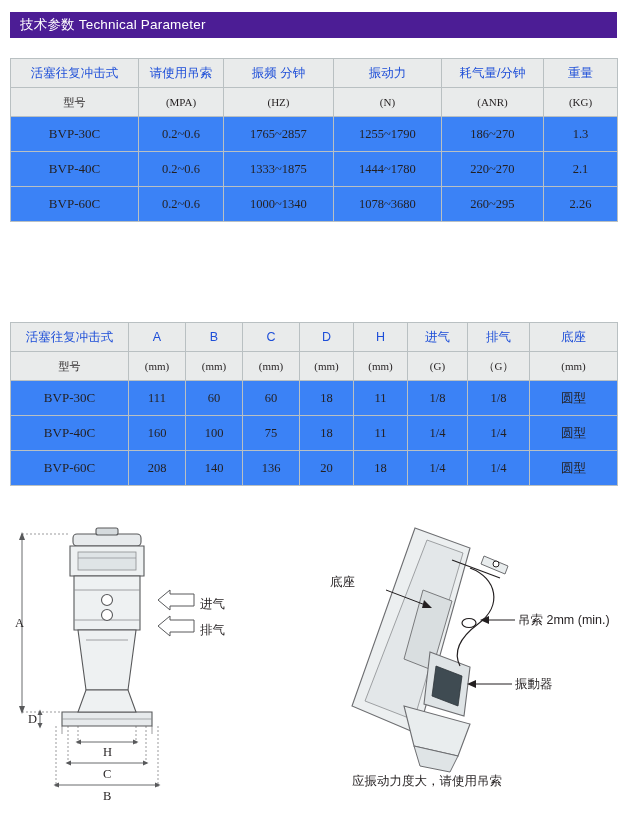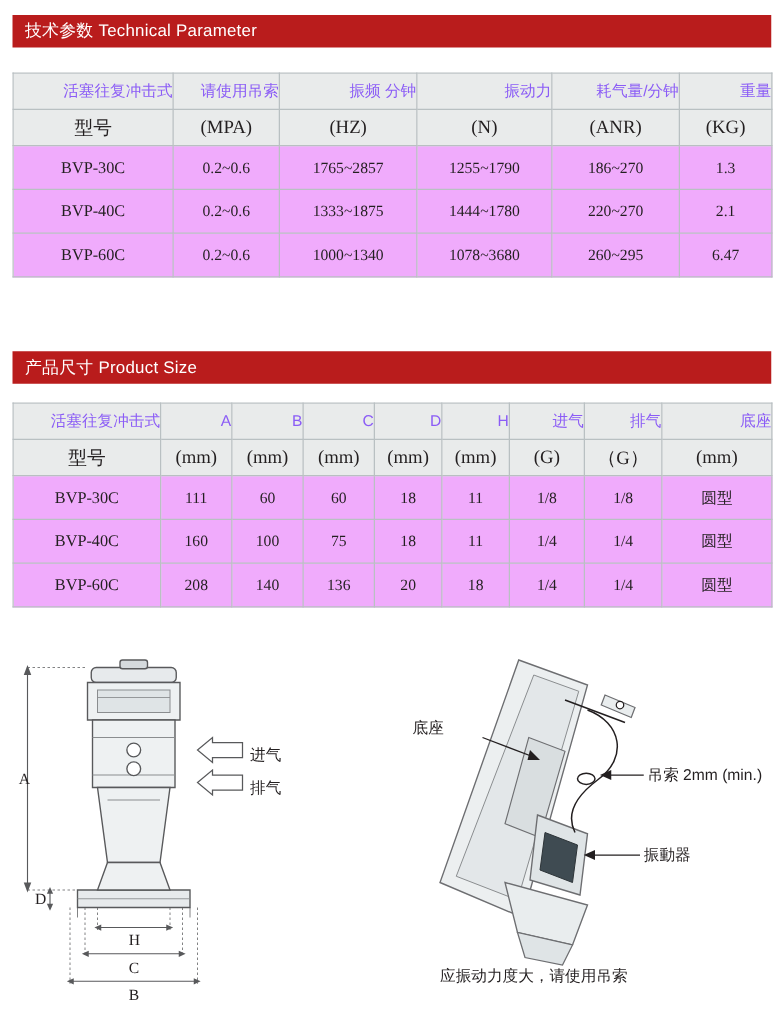--- a/index.html
+++ b/index.html
@@ -20,21 +20,21 @@
     width: 627px;
     height: 821px;
   }
 
   
   .section-bar {
     position: absolute;
     left: 10px;
     width: 607px;
     height: 26px;
-    background: #b91c1c;
+    background: #4c1d95;
     color: #ffffff;
     font-family: "Liberation Sans", sans-serif;
     font-size: 13.5px;
     line-height: 26px;
     padding-left: 10px;
     box-sizing: border-box;
     letter-spacing: 0.2px;
   }
   .section-bar .cn { font-family: "Liberation Sans", sans-serif; }
   .section-bar .en { font-family: "Liberation Sans", sans-serif; }
@@ -53,32 +53,31 @@
     text-align: center;
     vertical-align: middle;
     font-weight: normal;
     padding: 0;
   }
   table.spec .hdr td {
     background: #e9ebeb;
     height: 28px;
     font-family: "Liberation Sans", sans-serif;
     font-size: 12.5px;
-    color: #8b5cf6;
-    text-align: right;
+    color: #1d4ed8;
   }
   table.spec .hdr2 td {
     background: #e9ebeb;
     height: 28px;
     font-family: "Liberation Serif", serif;
-    font-size: 15px;
+    font-size: 11px;
   }
   table.spec .datarow td {
     height: 34px;
-    background: #f0abfc;
+    background: #3b82f6;
     font-family: "Liberation Serif", serif;
     font-size: 12.5px;
   }
   table.spec .datarow td.model {
     font-size: 13px;
   }
   .cellcn { font-family: "Liberation Sans", sans-serif; }
 
   
   .drawings {
@@ -157,29 +156,25 @@
         <td>1444~1780</td>
         <td>220~270</td>
         <td>2.1</td>
       </tr>
       <tr class="datarow">
         <td class="model">BVP-60C</td>
         <td>0.2~0.6</td>
         <td>1000~1340</td>
         <td>1078~3680</td>
         <td>260~295</td>
-        <td>6.47</td>
+        <td>2.26</td>
       </tr>
     </tbody>
   </table>
 
-  <div class="section-bar" style="top:281px;">
-    <span class="cn">产品尺寸 </span>
-    <span class="en">Product Size</span>
-  </div>
 
   <table class="spec" style="top:322px;">
     <colgroup>
       <col style="width:118px">
       <col style="width:57px">
       <col style="width:57px">
       <col style="width:57px">
       <col style="width:54px">
       <col style="width:54px">
       <col style="width:60px">

